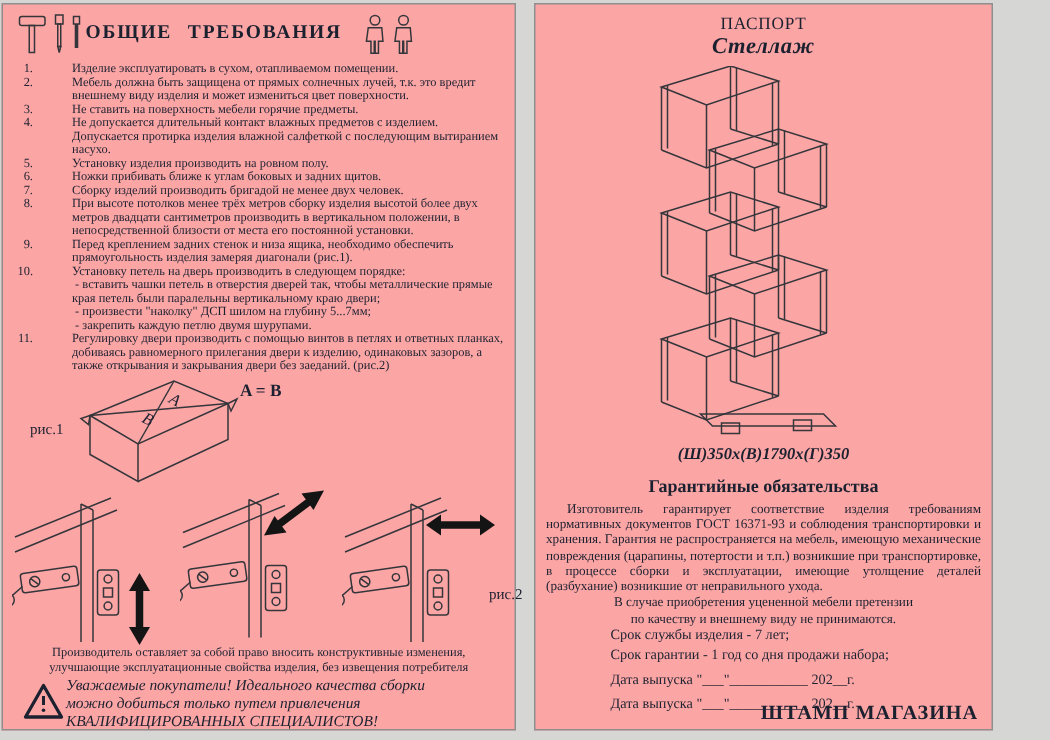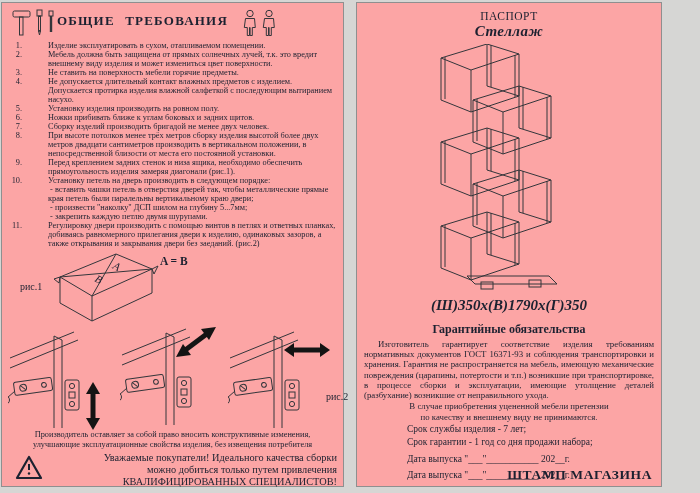--- a/index.html
+++ b/index.html
@@ -43,28 +43,28 @@
   .hinge3{position:absolute;left:226px;top:325px;}
   .fig2-caption{position:absolute;left:324px;top:388px;font-size:10px;}
 
   .mfr-note{
     position:absolute;left:10px;right:10px;top:427px;
     text-align:center;font-size:8.3px;line-height:9.6px;white-space:pre-line;
   }
   .warn-row{position:absolute;left:12px;right:6px;top:449px;display:flex;align-items:flex-start;}
   .warn-tri{flex:0 0 30px;margin-top:3px;}
   .warn-text{
-    flex:1;text-align:right;font-size:10.3px;line-height:12px;white-space:pre-line;
+    flex:1;text-align:left;font-size:10.3px;line-height:12px;white-space:pre-line;font-style:italic;
   }
 
   
   .rc-doc-title{margin-top:7px;text-align:center;font-size:11.5px;letter-spacing:.5px;}
   .rc-product{margin-top:1px;text-align:center;font-size:15px;font-weight:bold;font-style:italic;letter-spacing:.5px;}
   .shelf-svg{display:block;margin:4px auto 0;}
-  .rc-dims{margin-top:5px;text-align:center;font-size:15px;font-weight:bold;font-style:italic;}
+  .rc-dims{margin-top:5px;text-align:center;font-size:11px;font-weight:bold;font-style:italic;}
   .rc-war-title{margin-top:8px;text-align:center;font-size:12px;font-weight:bold;}
   .rc-war-text{
     margin:2px 7px 0 7px;font-size:8.8px;line-height:10.2px;
     text-align:justify;text-indent:14px;
   }
   .rc-discount{margin-top:1px;text-align:center;font-size:8.8px;line-height:10.4px;white-space:pre-line;}
   .rc-lines{margin:2px 0 0 50px;font-size:9.5px;line-height:11px;}
   .rc-date{margin:6px 0 0 50px;font-size:9.5px;}
   .rc-stamp{position:absolute;right:9px;bottom:3px;font-weight:bold;font-size:13.5px;letter-spacing:.6px;}
 

